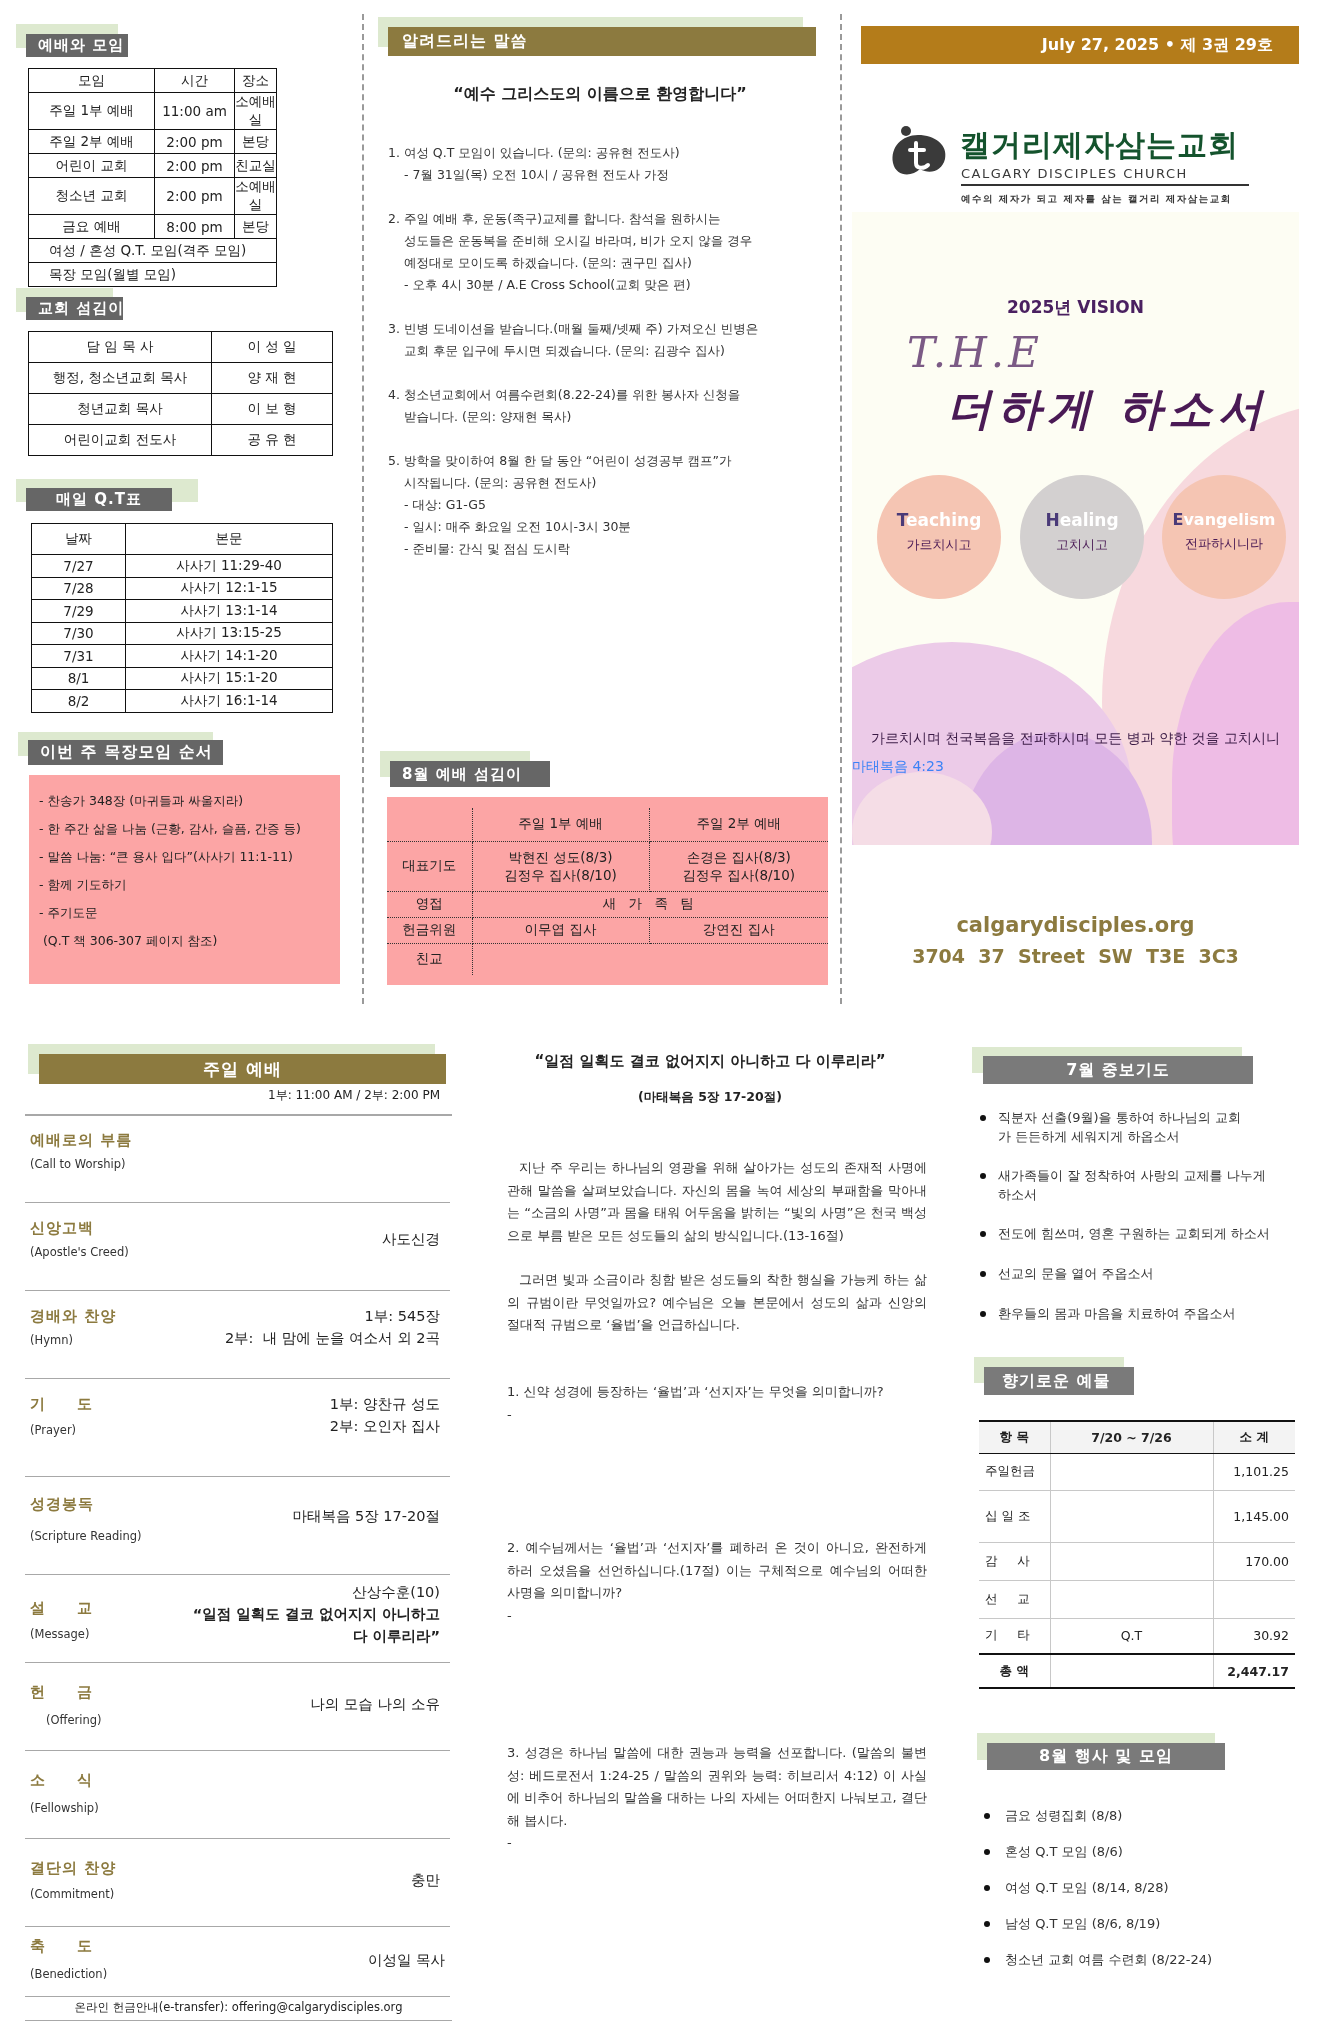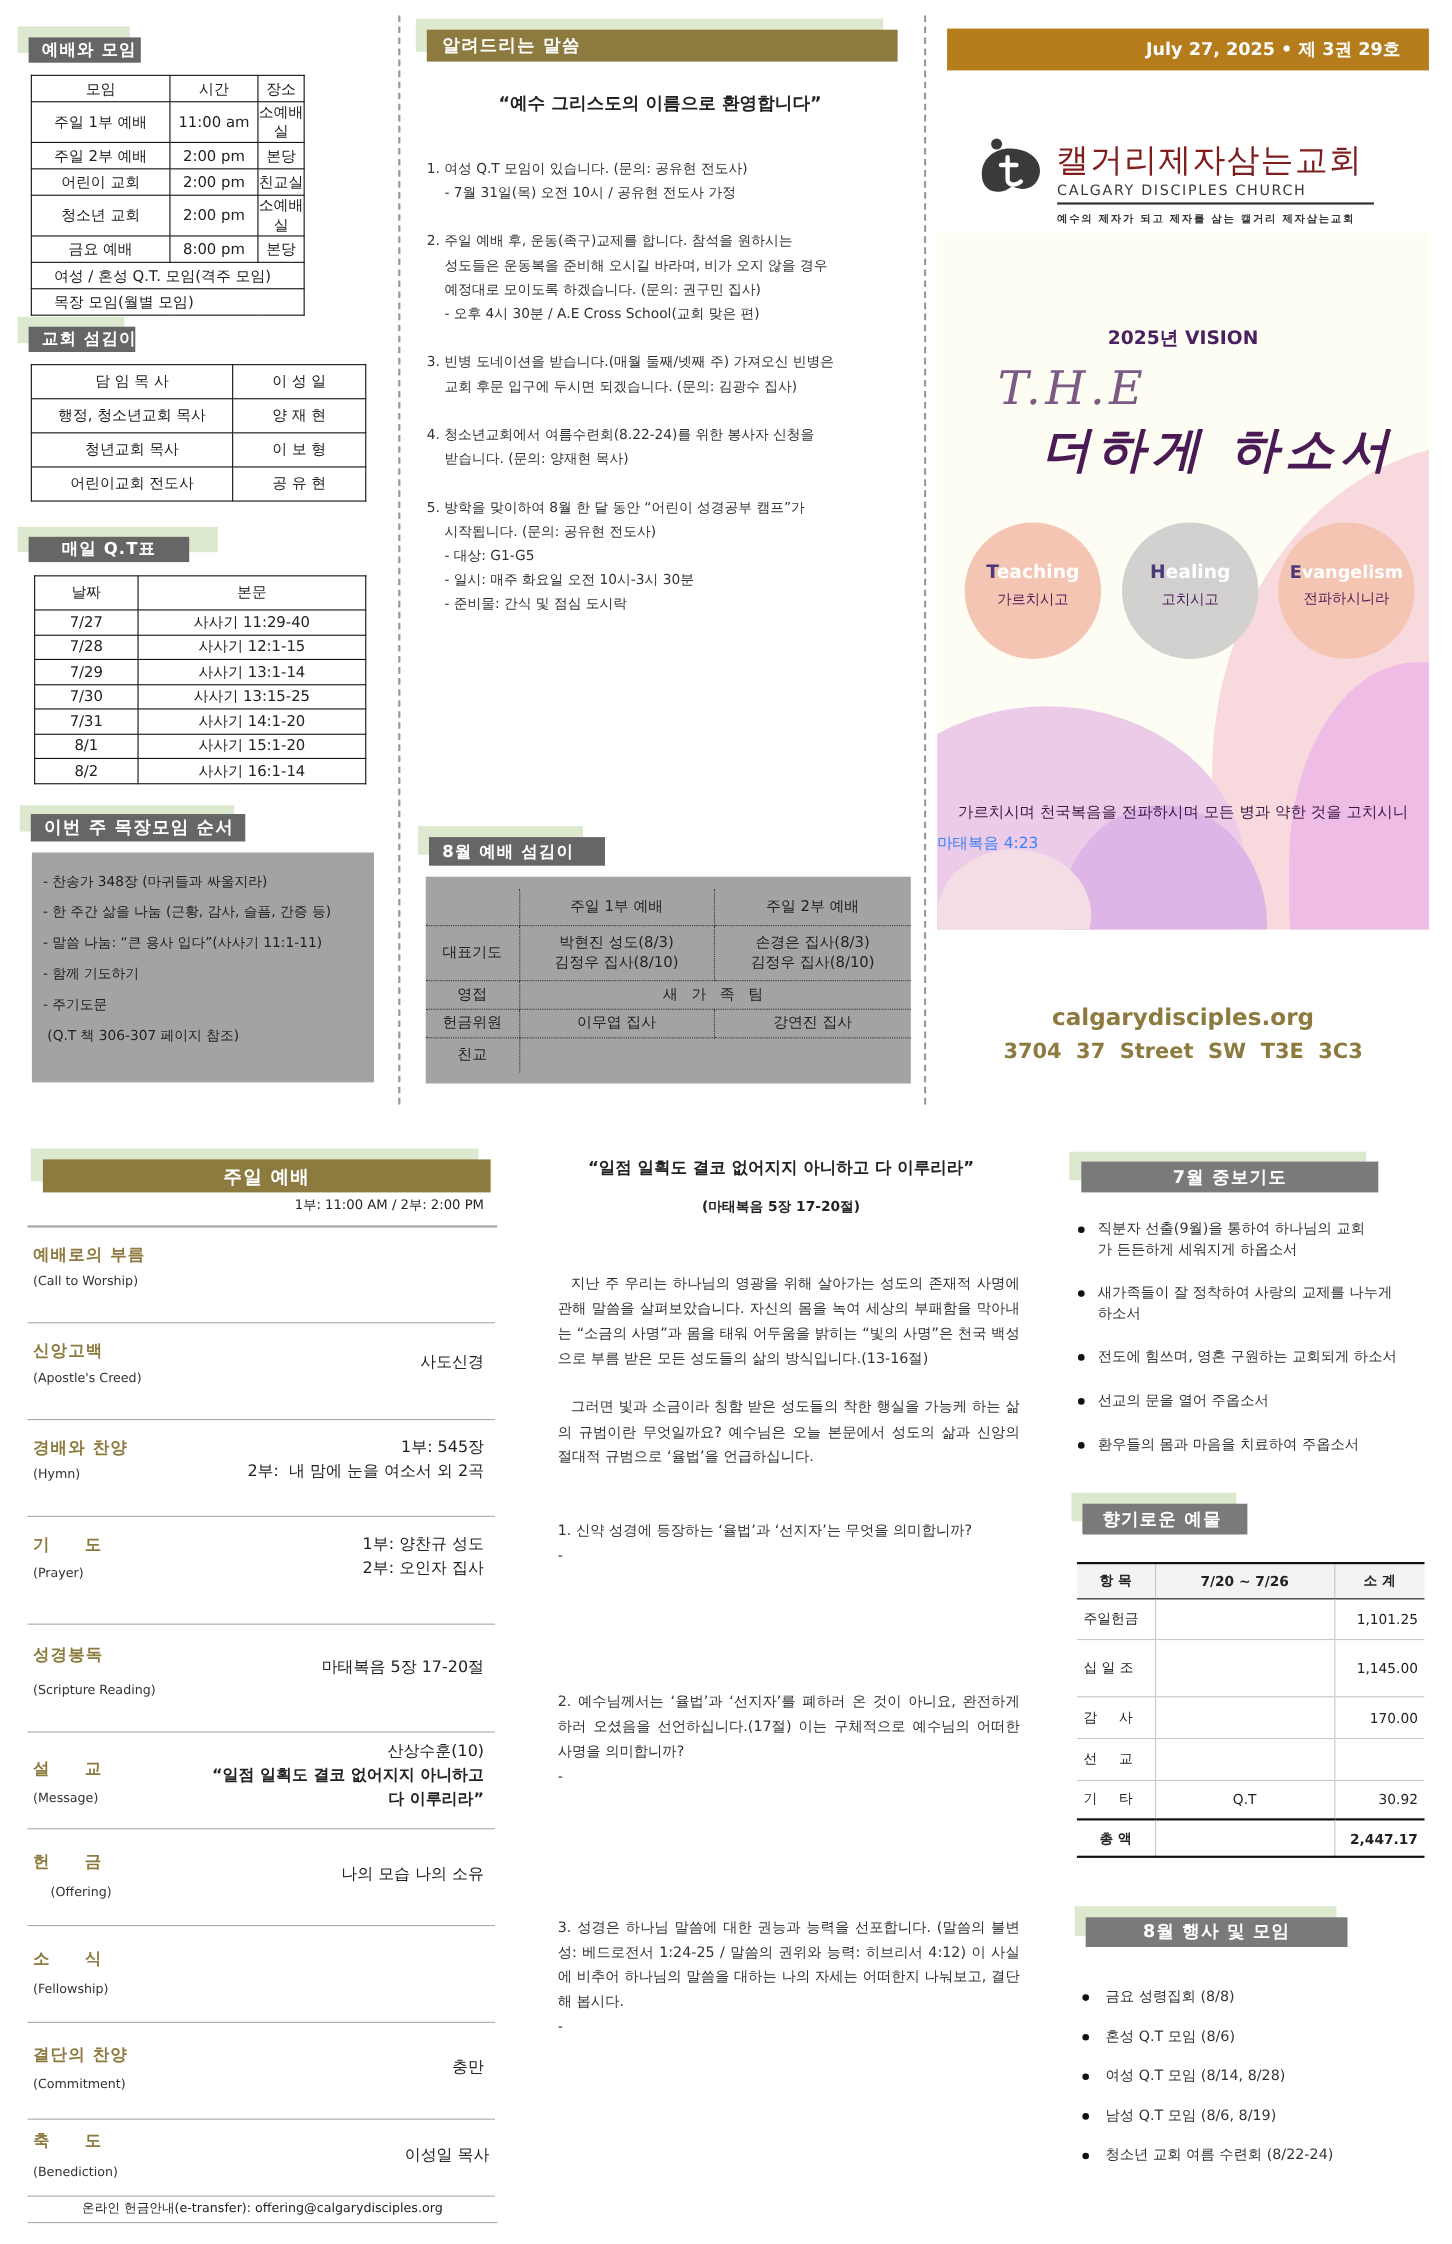--- a/index.html
+++ b/index.html
@@ -15,21 +15,21 @@
   .hdr .label.gold { background: #8c7a3f; }
 
   .vdiv { position: absolute; width: 0; border-left: 2px dashed #9a9a9a; }
 
   table { border-collapse: collapse; }
   .grid td, .grid th { border: 1.5px solid #111; text-align: center; font-size: 13.5px; font-weight: normal; color: #222; }
 
   .small { font-size: 13px; line-height: 22px; }
 
   
-  .tan { background: #a3a3a3; }
+  .tan { background: #fca5a5; }
 
   
   .notice-item { font-size: 12.5px; line-height: 22px; color: #333; }
   .notice-item .sub { padding-left: 16px; }
 
   
   .svc td { border: 1px dotted #333; font-size: 13.5px; text-align: center; color: #222; }
   .svc tr td:first-child { border-left: none; }
   .svc tr td:last-child { border-right: none; }
   .svc tr:first-child td { border-top: none; }
@@ -267,21 +267,21 @@
 </div>
 
 <div class="abs" style="left:890px; top:125px; width:60px; height:56px;">
   <svg width="60" height="56" viewBox="0 0 60 56">
     <circle cx="16" cy="6" r="5" fill="#3a3a3a"></circle>
     <path d="M28 10 C45 10 58 20 55 34 C52 46 40 50 30 44 C22 52 6 52 3 38 C0 22 12 10 28 10 Z" fill="#3a3a3a"></path>
     <path d="M26 18 L26 38 C26 44 34 44 38 40" stroke="#fff" stroke-width="4" fill="none" stroke-linecap="round"></path>
     <path d="M20 25 L34 25" stroke="#fff" stroke-width="4" stroke-linecap="round"></path>
   </svg>
 </div>
-<div class="abs" style="left:960px; top:125px; font-size:30px; font-weight:normal; color:#7f1d1d; letter-spacing:1px;">캘거리제자삼는교회</div>
+<div class="abs" style="left:960px; top:125px; font-size:30px; font-weight:bold; color:#14532d; letter-spacing:1px;">캘거리제자삼는교회</div>
 <div class="abs" style="left:961px; top:166px; font-size:13px; color:#3a3a3a; letter-spacing:1.5px;">CALGARY DISCIPLES CHURCH</div>
 <div class="abs" style="left:961px; top:184px; width:288px; height:1.5px; background:#333;"></div>
 <div class="abs" style="left:961px; top:193px; font-size:9.5px; font-weight:bold; color:#333; letter-spacing:1.5px;">예수의 제자가 되고 제자를 삼는 캘거리 제자삼는교회</div>
 
 <div class="abs" style="left:852px; top:212px; width:447px; height:633px; background:#fdfdf3; overflow:hidden;">
 
   <div class="abs" style="left:250px; top:190px; width:500px; height:600px; border-radius:50%; background:#f7d9de;"></div>
   <div class="abs" style="left:-80px; top:430px; width:360px; height:300px; border-radius:50%; background:#eccbe8;"></div>
   <div class="abs" style="left:320px; top:390px; width:260px; height:400px; border-radius:45%; background:#eebce5;"></div>
   <div class="abs" style="left:110px; top:520px; width:190px; height:220px; border-radius:50%; background:#ddb5e6;"></div>

